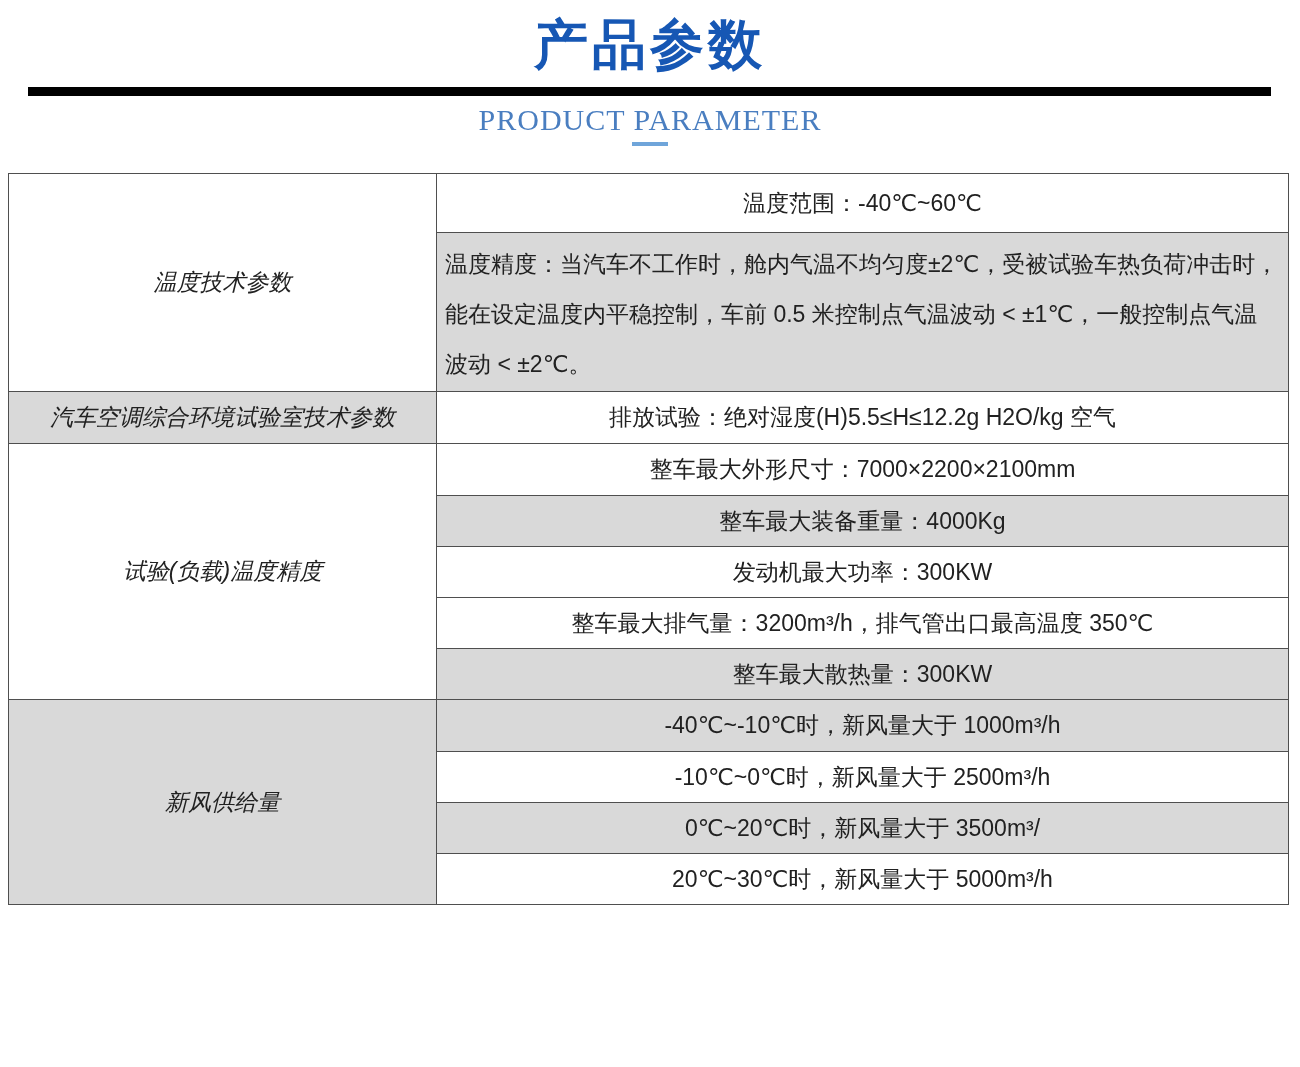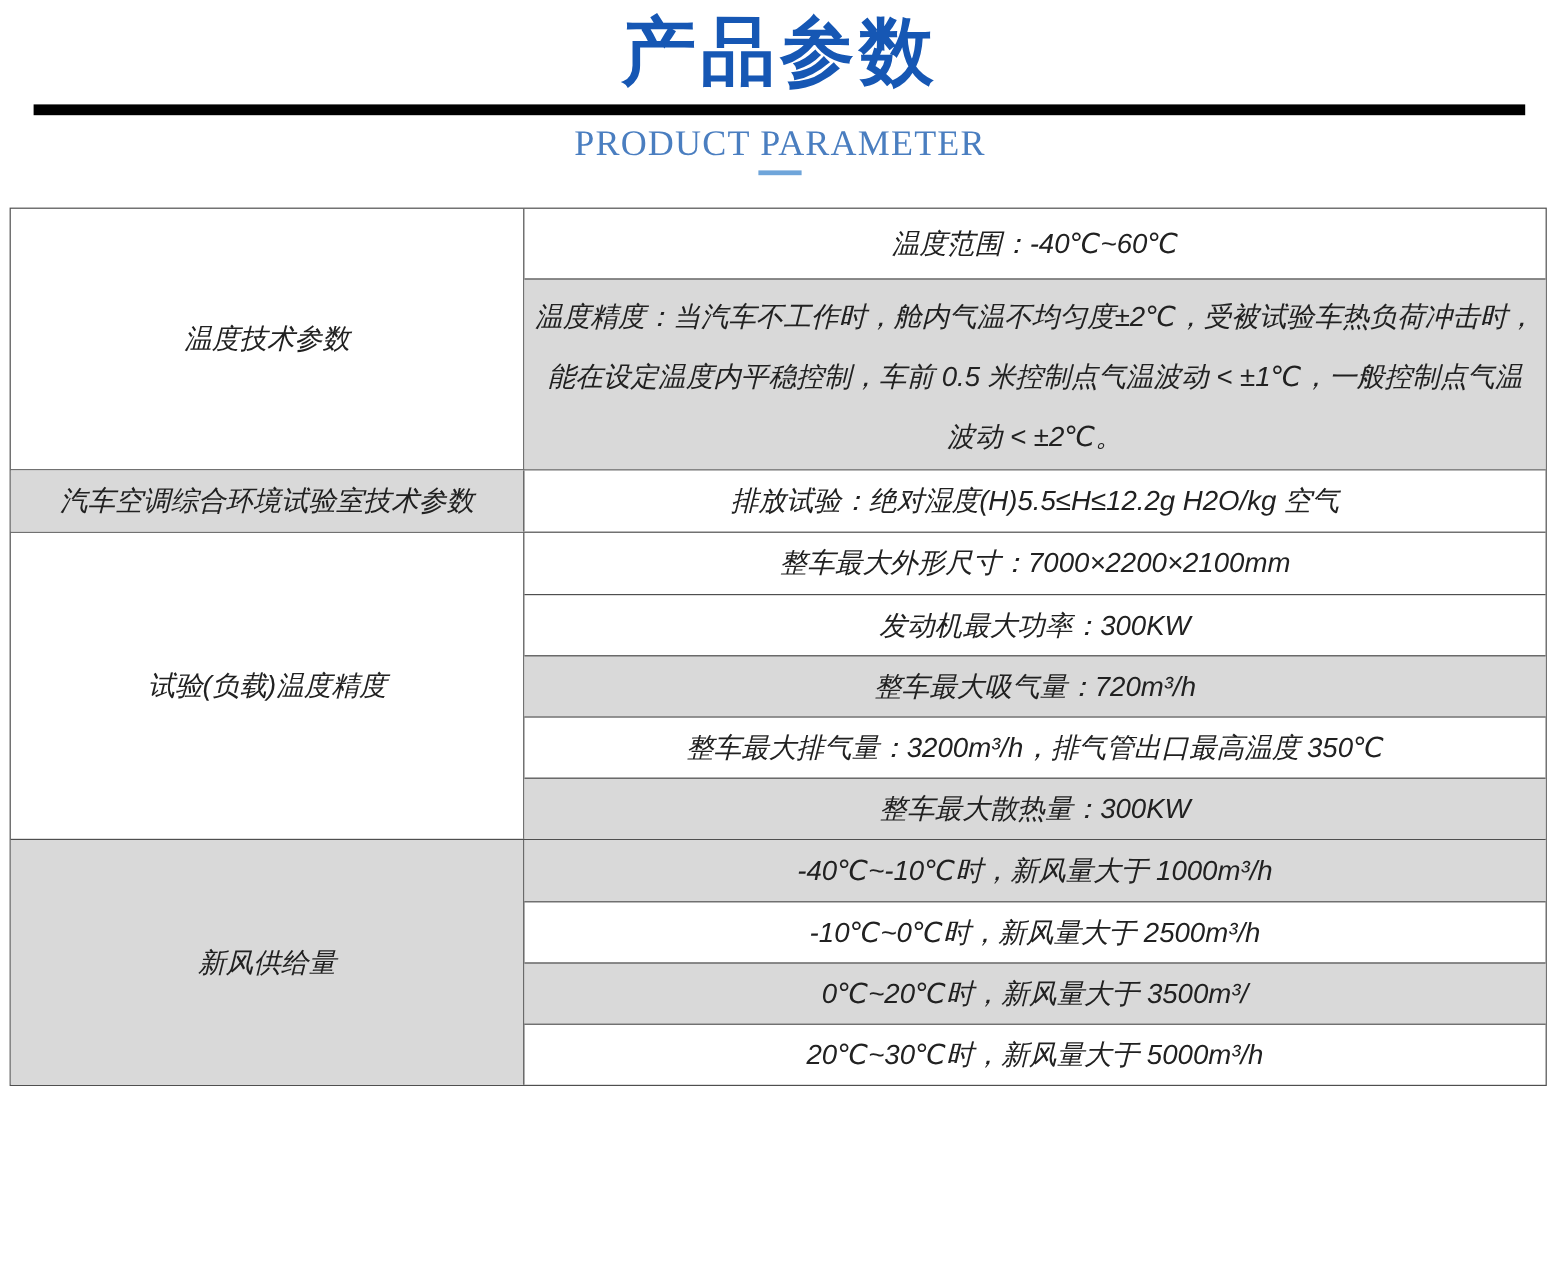--- a/index.html
+++ b/index.html
@@ -12,21 +12,21 @@
   }
   *{box-sizing:border-box;}
   html,body{margin:0;padding:0;}
   body{
     width:1300px;height:1067px;background:#ffffff;
     font-family:"Liberation Sans","DejaVu Sans",sans-serif;
     color:var(--text);
   }
   .header{padding-top:12px;text-align:center;}
   .page-title{
-    margin:0;font-size:62px;line-height:64px;font-weight:700;
+    margin:0;font-size:54px;line-height:64px;font-weight:700;
     color:var(--title-blue);letter-spacing:4px;
   }
   .divider{height:9px;background:#000;margin:11px 29px 0 28px;}
   .subtitle{
     margin-top:7px;font-size:30px;line-height:34px;font-weight:400;
     color:var(--subtitle-blue);letter-spacing:1px;
     font-family:"Liberation Serif","DejaVu Serif",serif;
   }
   .subtitle-underline{width:36px;height:4px;background:var(--underline-blue);margin:5px auto 0;}
 
@@ -40,21 +40,21 @@
   .section-label{
     flex:0 0 428px;max-width:428px;
     border-right:1px solid var(--border);
     display:flex;align-items:center;justify-content:center;
     text-align:center;padding:0 10px;font-style:italic;
   }
   .rows{flex:1;display:flex;flex-direction:column;}
   .row{
     flex:1;min-height:51px;
     display:flex;align-items:center;justify-content:center;
-    text-align:center;padding:2px 8px;font-style:italic;
+    padding:2px 8px;
   }
   .row + .row{border-top:1px solid var(--border);}
   .row-first-tall{min-height:58px;flex:0 0 58px;}
   .row-multiline{min-height:153px;line-height:50px;display:block;padding-top:6px;}
   .grey{background:var(--cell-grey);}
 </style>
 </head>
 <body>
 
 <div class="header">
@@ -78,22 +78,22 @@
     <div class="section-label grey">汽车空调综合环境试验室技术参数</div>
     <div class="rows">
       <div class="row">排放试验：绝对湿度(H)5.5≤H≤12.2g H2O/kg 空气</div>
     </div>
   </div>
 
   <div class="section">
     <div class="section-label">试验(负载)温度精度</div>
     <div class="rows">
       <div class="row">整车最大外形尺寸：7000×2200×2100mm</div>
+      <div class="row grey">整车最大装备重量：4000Kg</div>
       <div class="row">发动机最大功率：300KW</div>
-      <div class="row grey">整车最大吸气量：720m³/h</div>
       <div class="row">整车最大排气量：3200m³/h，排气管出口最高温度 350℃</div>
       <div class="row grey">整车最大散热量：300KW</div>
     </div>
   </div>
 
   <div class="section">
     <div class="section-label grey">新风供给量</div>
     <div class="rows">
       <div class="row grey">-40℃~-10℃时，新风量大于 1000m³/h</div>
       <div class="row">-10℃~0℃时，新风量大于 2500m³/h</div>

